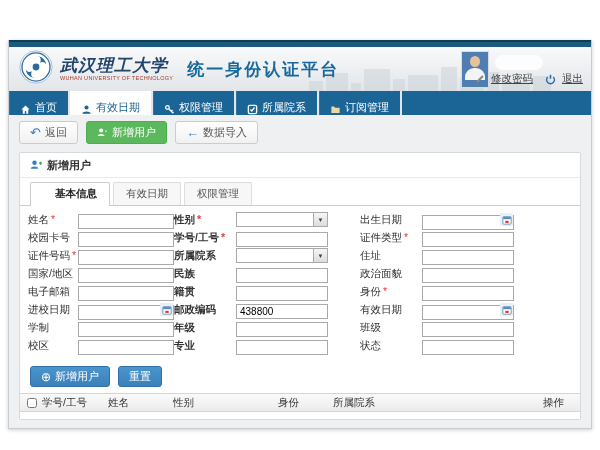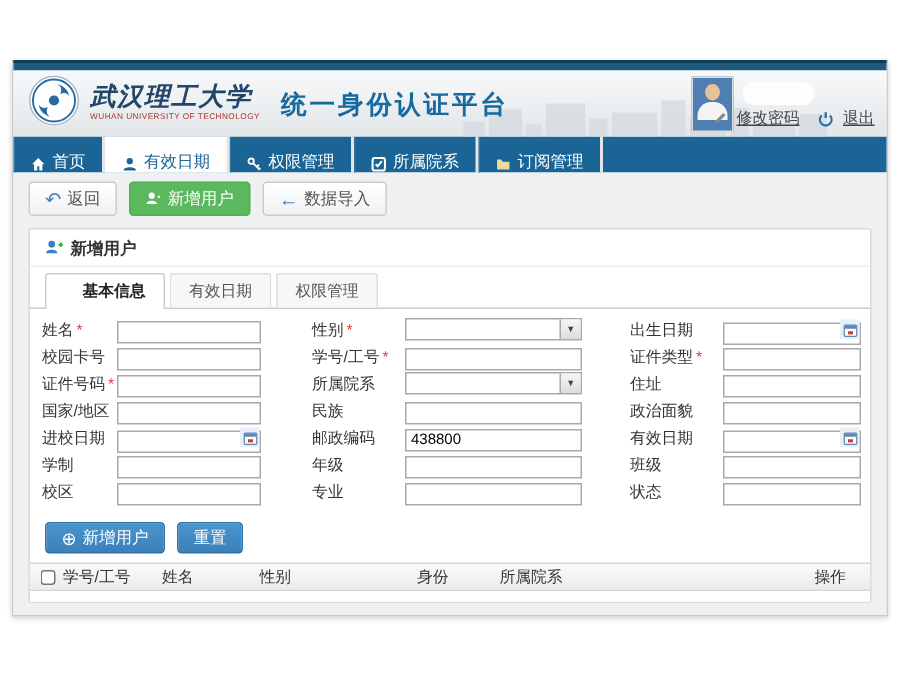--- a/index.html
+++ b/index.html
@@ -38,21 +38,21 @@
   .panel{background:#fff;border:1px solid #d8dadc;border-radius:2px;}
   .p-hd{height:24px;display:flex;align-items:center;gap:5px;padding:0 10px;border-bottom:1px solid #ebebeb;font-size:11px;font-weight:bold;color:#333;}
   .tabs{display:flex;gap:3px;padding:4px 10px 0;border-bottom:1px solid #ccc;}
   .tab{font-size:10.5px;color:#555;background:#f7f7f7;border:1px solid #ddd;border-bottom:none;border-radius:2px 2px 0 0;padding:4px 12px 4px;cursor:pointer;}
   .tab.active{background:#fff;color:#222;font-weight:bold;border-color:#ccc;margin-bottom:-1px;padding-bottom:5px;padding-left:24px;}
   
   .form{padding:6px 0 4px 8px;}
   .fr{display:flex;align-items:center;margin-bottom:3px;height:15px;}
   .lb{font-size:10.5px;color:#333;white-space:nowrap;}
   .l1{width:50px;}.i1{width:96px;}
-  .l2{width:62px;margin-left:34px;}.i2{width:118px;}
+  .l2{width:62px;font-weight:bold;}.i2{width:92px;}
   .l3{width:62px;margin-left:32px;}.i3{width:92px;}
   .req{color:#e4393c;margin-left:2px;}
   .ti{width:100%;height:15px;box-sizing:border-box;border:1px solid #a9a9a9;font-size:10px;padding:0 3px;font-family:inherit;background:#fff;}
   .sel{position:relative;height:15px;border:1px solid #a9a9a9;background:#fff;box-sizing:border-box;}
   .ar{position:absolute;right:0;top:0;bottom:0;width:13px;background:linear-gradient(#f6f6f6,#dcdcdc);border-left:1px solid #a9a9a9;display:flex;align-items:center;justify-content:center;font-size:6px;color:#444;}
   .ar i{font-style:normal;}
   .datef{position:relative;height:15px;}
   .cal{position:absolute;right:1px;top:1px;width:13px;height:13px;background:#e9eff7;display:flex;align-items:center;justify-content:center;cursor:pointer;}
   
   .factions{display:flex;gap:8px;padding:6px 0 6px 10px;}
@@ -245,20 +245,28 @@
 
         <div class="fr">
           <div class="lb l1"><span>国家/地区</span></div>
           <div class="i1"><input class="ti" style=""></div>
           <div class="lb l2"><span>民族</span></div>
           <div class="i2"><input class="ti" style=""></div>
           <div class="lb l3"><span>政治面貌</span></div>
           <div class="i3"><input class="ti" style=""></div>
         </div>
 
+        <div class="fr">
+          <div class="lb l1"><span>电子邮箱</span></div>
+          <div class="i1"><input class="ti" style=""></div>
+          <div class="lb l2"><span>籍贯</span></div>
+          <div class="i2"><input class="ti" style=""></div>
+          <div class="lb l3"><span>身份</span><span class="req">*</span></div>
+          <div class="i3"><input class="ti" style=""></div>
+        </div>
 
         <div class="fr">
           <div class="lb l1"><span>进校日期</span></div>
           <div class="i1">
               <div class="datef"><input class="ti" style=""><span class="cal">
                   <svg width="10" height="10" viewBox="0 0 12 12">
                     <rect x="1" y="2" width="10" height="9" rx="1" fill="#fff" stroke="#5b87b7"></rect>
                     <rect x="1.5" y="2.5" width="9" height="2.5" fill="#5b87b7"></rect>
                     <rect x="4" y="7" width="4" height="2.5" fill="#d33a2e"></rect>
                   </svg>

